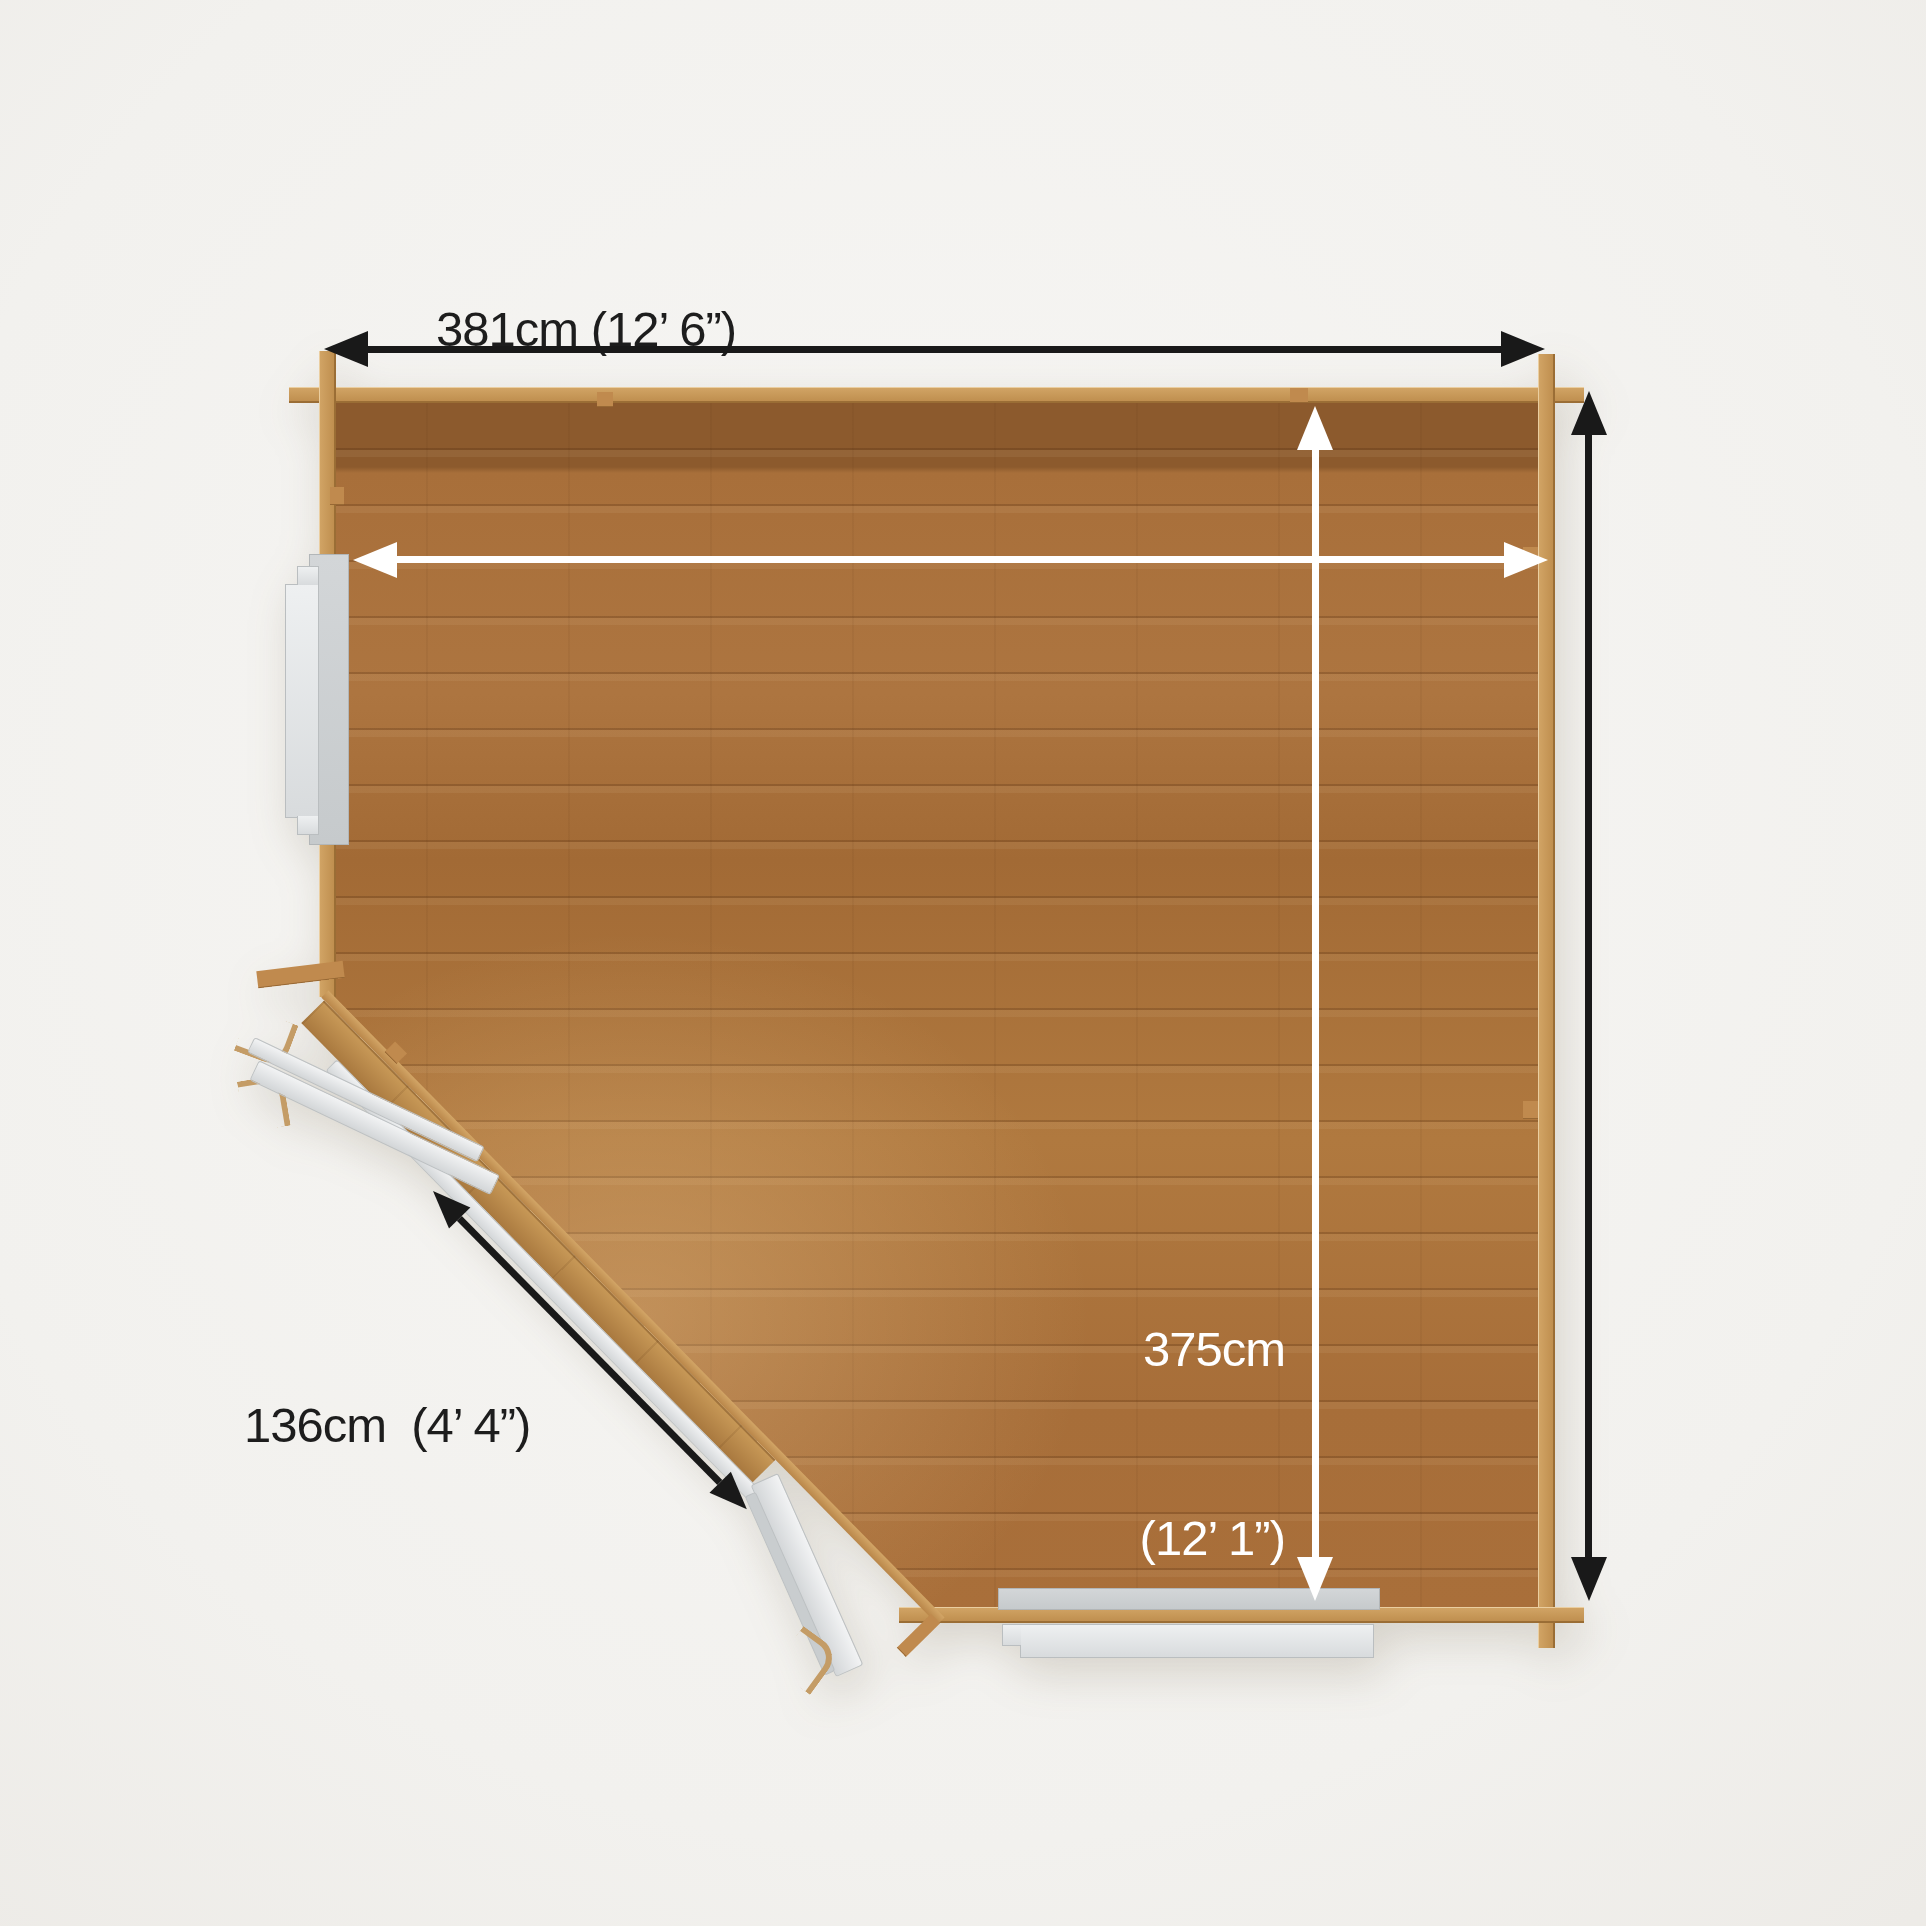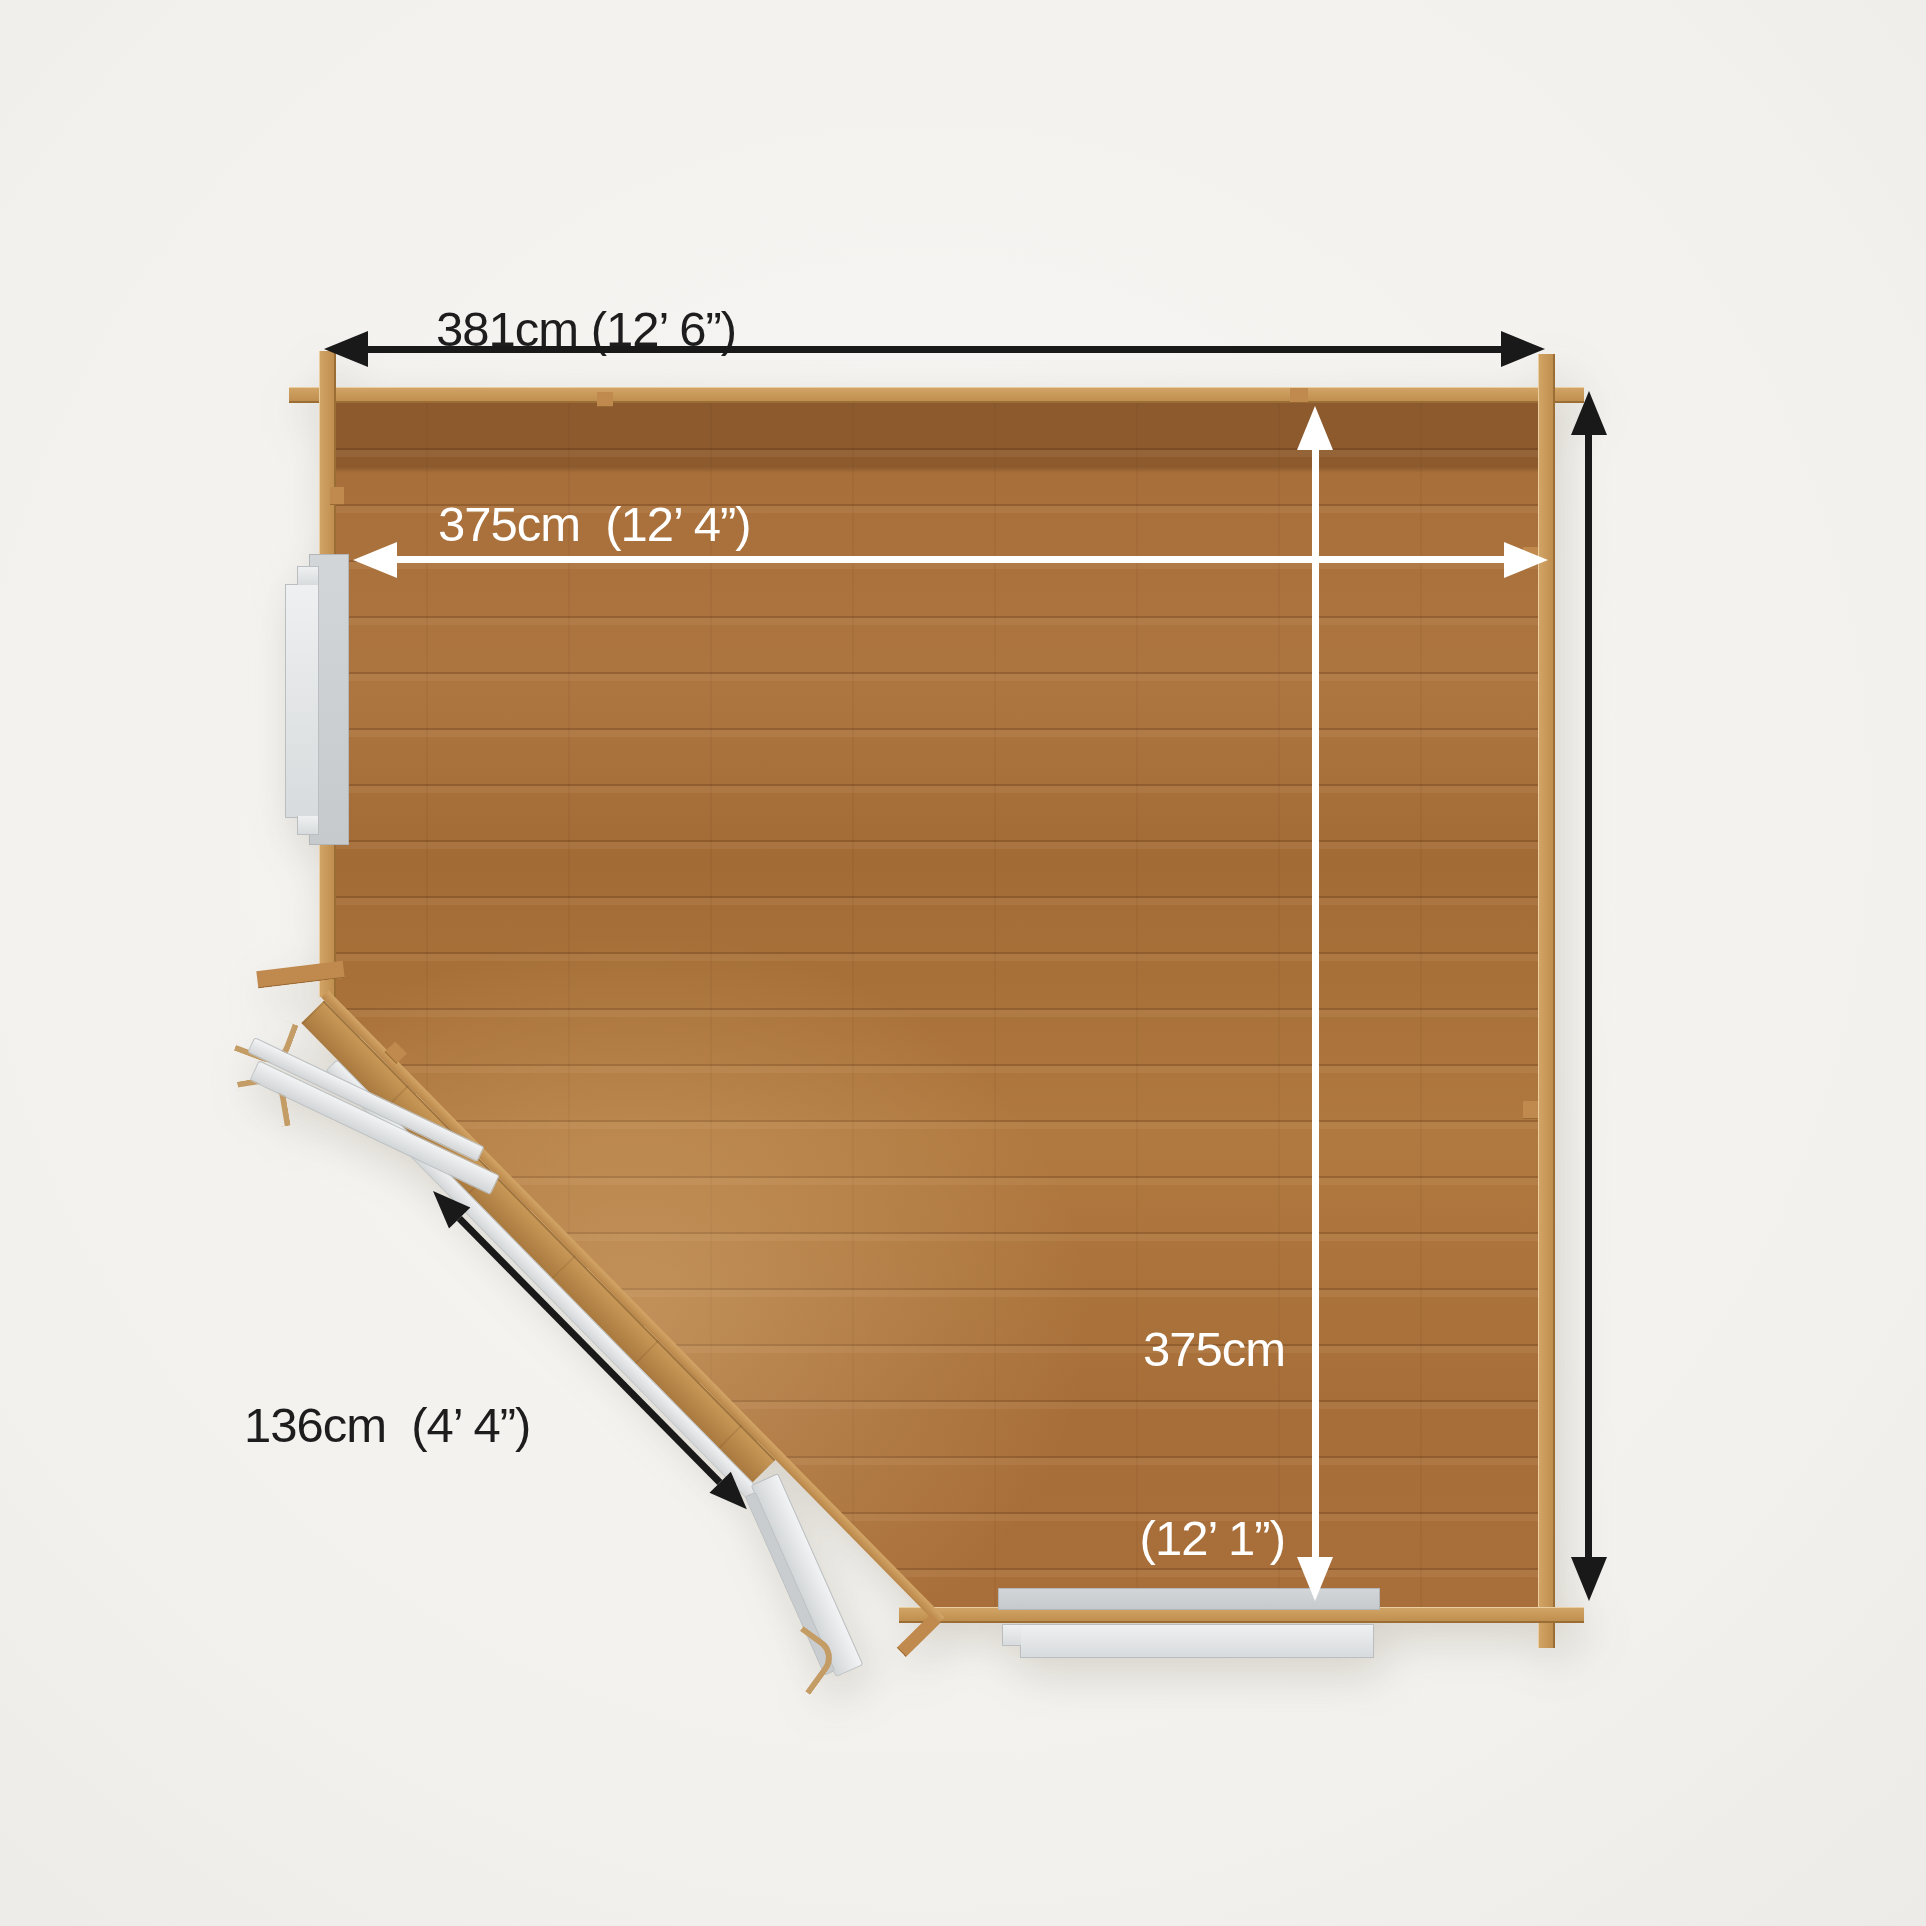--- a/index.html
+++ b/index.html
@@ -129,21 +129,20 @@
     </div>
   </div>
 
   <div class="label" style="left:436px;top:274px;margin-top:24px;">381cm (12’ 6”)</div>
   <div>
     <div class="line" style="left:356px;top:346px;width:1158px;height:7px;"></div>
     <div class="ah ah-left" style="left:324px;top:331px;"></div>
     <div class="ah ah-right" style="left:1501px;top:331px;"></div>
   </div>
 
-  <div class="label white" style="left:438px;top:493px;">375cm  (12’ 4”)</div>
   <div>
     <div class="line white" style="left:388px;top:556px;width:1129px;height:7px;"></div>
     <div class="ah white ah-left" style="left:353px;top:542px;"></div>
     <div class="ah white ah-right" style="left:1504px;top:542px;"></div>
   </div>
 
   <div>
     <div class="line" style="left:1585px;top:426px;width:7px;height:1141px;"></div>
     <div class="ah ah-up" style="left:1571px;top:391px;"></div>
     <div class="ah ah-down" style="left:1571px;top:1557px;"></div>

